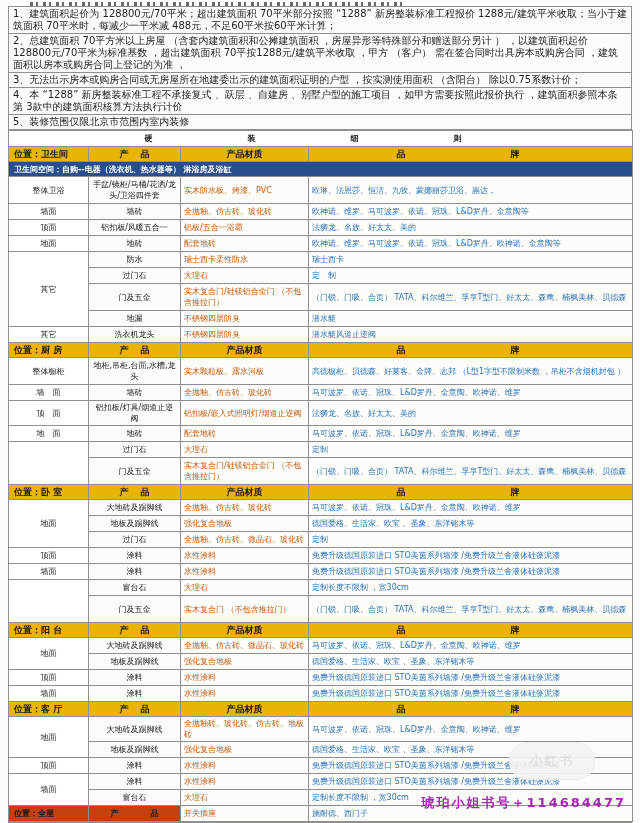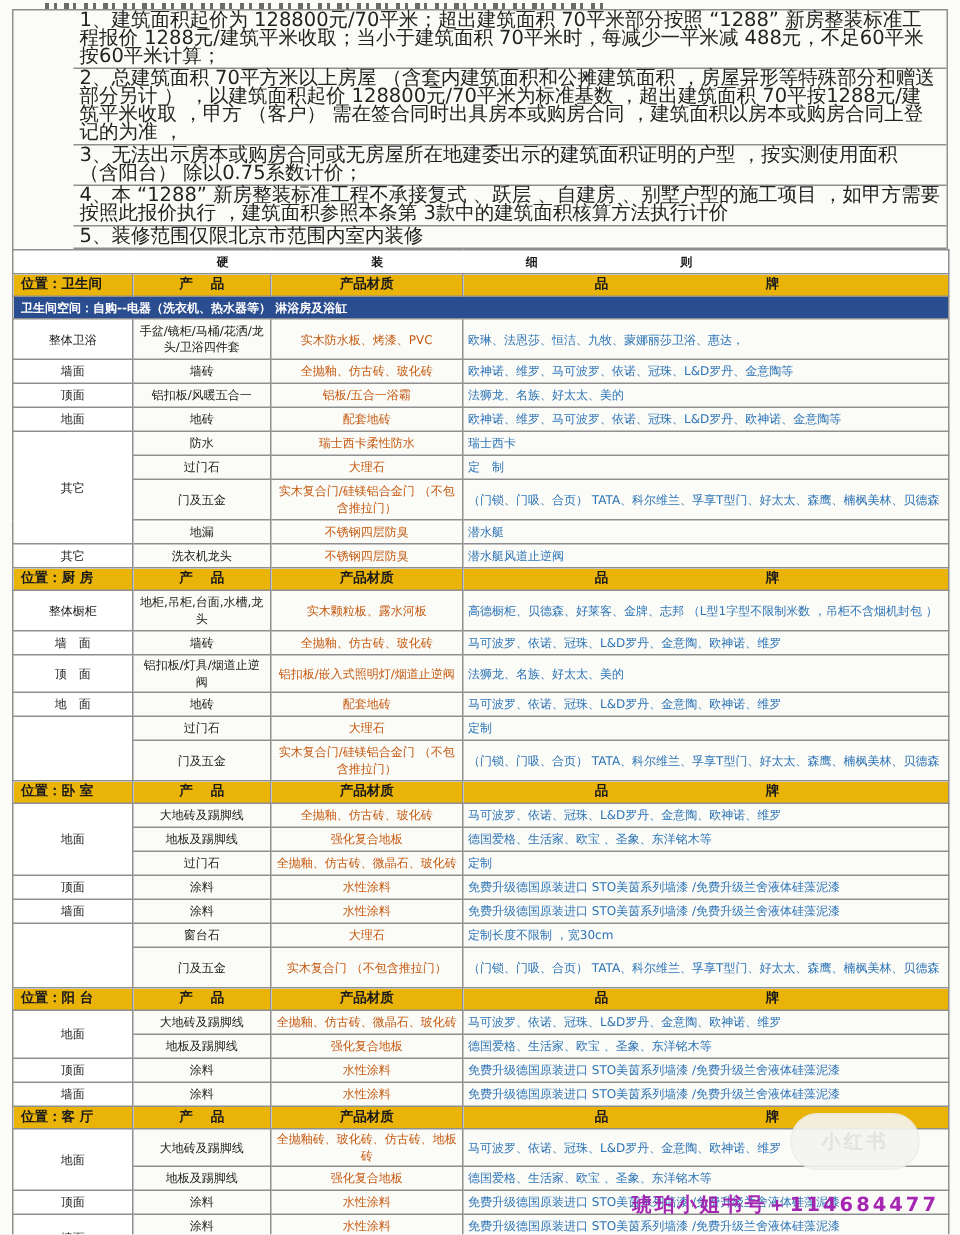--- a/index.html
+++ b/index.html
@@ -7,49 +7,49 @@
         font-family:"DejaVu Sans","Liberation Sans",sans-serif;color:#1a1a1a;}
   .content{position:absolute;left:8px;top:0;width:624px;}
 
   
   .clipped-row{height:6px;overflow:hidden;position:relative;}
   .clipped-row .spk{position:absolute;left:22px;top:2px;width:372px;height:4px;opacity:.75;
       background:repeating-linear-gradient(90deg,#3a3a3a 0 3px,transparent 3px 6px,#3a3a3a 6px 8px,transparent 8px 13px);}
 
   
   .notes{border:1px solid #8f8f8f;border-bottom:none;}
-  .note-row{border-bottom:1px solid #8f8f8f;font-size:13px;line-height:12px;padding:1px 4px;color:#222;margin-left:40px;}
+  .note-row{border-bottom:1px solid #8f8f8f;font-size:10px;line-height:12px;padding:1px 4px;color:#222;}
 
   
   table.spec{border-collapse:collapse;table-layout:fixed;width:624px;}
   table.spec td{border:1px solid #8f8f8f;font-size:8px;line-height:11px;padding:1px 3px;
       vertical-align:middle;overflow:hidden;}
   col.c1{width:80px;} col.c2{width:92px;} col.c3{width:128px;} col.c4{width:324px;}
 
   td.main-head{font-weight:bold;font-size:10px;text-align:center;letter-spacing:95px;
       padding:2px 0 2px 0;text-indent:60px;background:#fff;height:13px;white-space:nowrap;}
   tr.sec-head td{background:#eab308;font-weight:bold;font-size:9px;text-align:center;height:12px;}
   td.loc-cell{text-align:left !important;padding-left:5px !important;white-space:nowrap;}
   td.prod-head{letter-spacing:12px;text-indent:12px;white-space:nowrap;margin-top:24px;}
   td.brand-head{letter-spacing:105px;text-indent:80px;white-space:nowrap;}
   tr.banner td{background:#2a4d8f;color:#fff;font-weight:bold;font-size:8px;height:12px;
       text-align:left;padding-left:5px;}
   td.area{text-align:center;background:#fff;}
   td.prod{text-align:center;margin-top:34px;}
-  td.mat{text-align:center;color:#c55a11;}
+  td.mat{text-align:left;color:#c55a11;}
   td.brand{text-align:left;color:#2e75b6;}
   tr.rw td{height:13px;}
   tr.rw-tall td{height:24px;}
   td.gray-bold{background:#c2410c;font-weight:bold;font-size:9px;text-align:center;}
 
   
   .constr-title{border:1px solid #8f8f8f;border-bottom:none;font-size:9px;padding:2px 4px;color:#222;}
 
   
-  .wm-logo{position:absolute;right:27px;top:742px;width:84px;height:36px;border-radius:18px;
+  .wm-logo{position:absolute;right:45px;top:742px;width:84px;height:36px;border-radius:18px;
       background:#f4f4f2;border:1px solid #ececea;color:#e0e0dc;font-size:13px;font-weight:bold;
       display:flex;align-items:center;justify-content:center;letter-spacing:2px;opacity:.9;}
   .wm-text{position:absolute;right:14px;top:794px;font-size:13px;color:#a21caf;
       letter-spacing:2px;font-weight:bold;opacity:.95;}
 </style>
 </head>
 <body>
 
 <div class="page">
   <div class="content">

